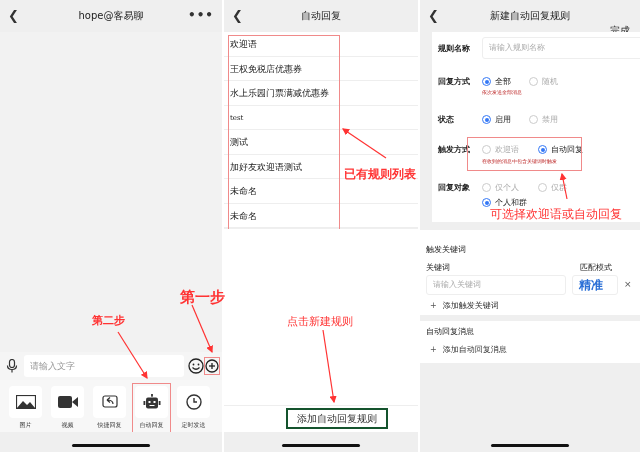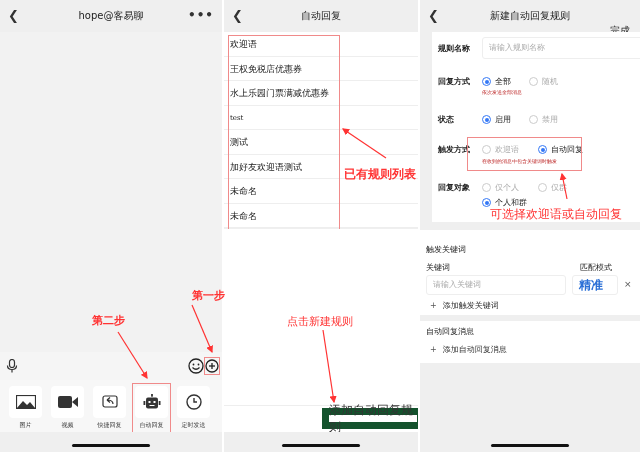--- a/index.html
+++ b/index.html
@@ -31,21 +31,21 @@
   .home-bar { position: absolute; bottom: 5px; left: 50%; transform: translateX(-50%); width: 78px; height: 3px; background: #111; border-radius: 2px; }
   .bottom-strip { position: absolute; top: 432px; left: 0; right: 0; height: 20px; background: #efefef; }
 
   
   #p2 .list { position: absolute; top: 32px; left: 0; right: 0; background: #fff; }
   .list-item { height: 24.5px; border-bottom: 1px solid #eee; font-size: 9px; line-height: 24px; padding-left: 6px; color: #222; }
   .list-item.latin { font-family: "DejaVu Serif", serif; font-size: 7px; }
   .list-frame { position: absolute; top: 35px; left: 4px; width: 112px; height: 195px; border: 1px solid #f08a8a; pointer-events: none; }
   #p2 .blank { position: absolute; top: 229px; left: 0; right: 0; height: 177px; background: #fff; }
   #p2 .footer { position: absolute; top: 405px; left: 0; right: 0; height: 28px; background: #fff; border-top: 1px solid #eee; }
-  .add-rule-btn { position: absolute; top: 408px; left: 62px; width: 102px; height: 21px; border: 7px solid #14532d; background: #fff; font-size: 12px; color: #333; display: flex; align-items: center; justify-content: center; margin-left: 36px; }
+  .add-rule-btn { position: absolute; top: 408px; left: 62px; width: 102px; height: 21px; border: 2px solid #14532d; background: #fff; font-size: 10px; color: #333; display: flex; align-items: center; justify-content: center; }
 
   
   #p3 .form { position: absolute; top: 32px; left: 12px; right: 0; height: 190px; background: #fff; }
   .row-label { position: absolute; left: 6px; font-size: 8px; color: #222; font-weight: bold; }
   .field-input { position: absolute; left: 50px; top: 5px; width: 162px; height: 22px; border: 1px solid #eee; border-radius: 3px; font-size: 8px; color: #aaa; padding-left: 6px; line-height: 20px; background: #fff; }
   .radio { position: absolute; display: flex; align-items: center; font-size: 8px; color: #222; }
   .radio.off { color: #aaa; }
   .radio-dot { width: 9px; height: 9px; border-radius: 50%; border: 1px solid #ccc; margin-right: 4px; position: relative; background: #fff; }
   .radio-dot.on { border-color: #3478f6; }
   .radio-dot.on::after { content: ""; position: absolute; left: 1.5px; top: 1.5px; width: 4px; height: 4px; border-radius: 50%; background: #3478f6; }
@@ -75,20 +75,21 @@
     <span>hope@客易聊</span>
     <span class="nav-more">•••</span>
   </div>
   <div class="chat-area"></div>
   <div class="input-bar">
     <svg class="mic" viewBox="0 0 12 14">
       <rect x="3.5" y="0.5" width="5" height="8" rx="2.5" fill="none" stroke="#333" stroke-width="1.2"></rect>
       <path d="M1.5 6.5 Q1.5 10.5 6 10.5 Q10.5 10.5 10.5 6.5" fill="none" stroke="#333" stroke-width="1.2"></path>
       <line x1="6" y1="10.5" x2="6" y2="13.5" stroke="#333" stroke-width="1.2"></line>
     </svg>
+    <div class="text-input">请输入文字</div>
     <svg class="emoji-btn" viewBox="0 0 16 16">
       <circle cx="8" cy="8" r="7" fill="none" stroke="#222" stroke-width="1.3"></circle>
       <circle cx="5.5" cy="6.5" r="0.9" fill="#222"></circle>
         <circle cx="10.5" cy="6.5" r="0.9" fill="#222"></circle>
       <path d="M4.5 9.5 Q8 13 11.5 9.5" fill="none" stroke="#222" stroke-width="1.2"></path>
     </svg>
     <div class="plus-btn">
       <svg width="14" height="14" viewBox="0 0 14 14">
         <circle cx="7" cy="7" r="6" fill="none" stroke="#222" stroke-width="1.3"></circle>
         <line x1="7" y1="4" x2="7" y2="10" stroke="#222" stroke-width="1.3"></line>
@@ -270,17 +271,17 @@
     <marker id="ah" markerWidth="6" markerHeight="6" refX="5" refY="3" orient="auto">
       <path d="M0 0 L6 3 L0 6 Z" fill="#f33"></path>
     </marker>
   </defs>
   <line x1="192" y1="305" x2="212" y2="352" stroke="#f33" stroke-width="1.2" marker-end="url(#ah)"></line>
   <line x1="118" y1="332" x2="147" y2="378" stroke="#f33" stroke-width="1.2" marker-end="url(#ah)"></line>
   <line x1="386" y1="158" x2="343" y2="129" stroke="#f33" stroke-width="1.2" marker-end="url(#ah)"></line>
   <line x1="323" y1="330" x2="334" y2="402" stroke="#f33" stroke-width="1.2" marker-end="url(#ah)"></line>
   <line x1="567" y1="199" x2="562" y2="174" stroke="#f33" stroke-width="1.2" marker-end="url(#ah)"></line>
 </svg>
-<span class="anno" style="left:192px; top:288px; font-size:11px">第一步</span>
+<span class="anno" style="left:180px; top:288px; font-size:15px">第一步</span>
 <span class="anno" style="left:92px; top:313px; font-size:11px">第二步</span>
 <span class="anno" style="left:344px; top:166px; font-size:12px; font-weight:bold">已有规则列表</span>
 <span class="anno" style="left:287px; top:314px; font-size:11px; font-weight:normal">点击新建规则</span>
 <span class="anno" style="left:490px; top:206px; font-size:12px; font-weight:normal">可选择欢迎语或自动回复</span>
 
 </body></html>

